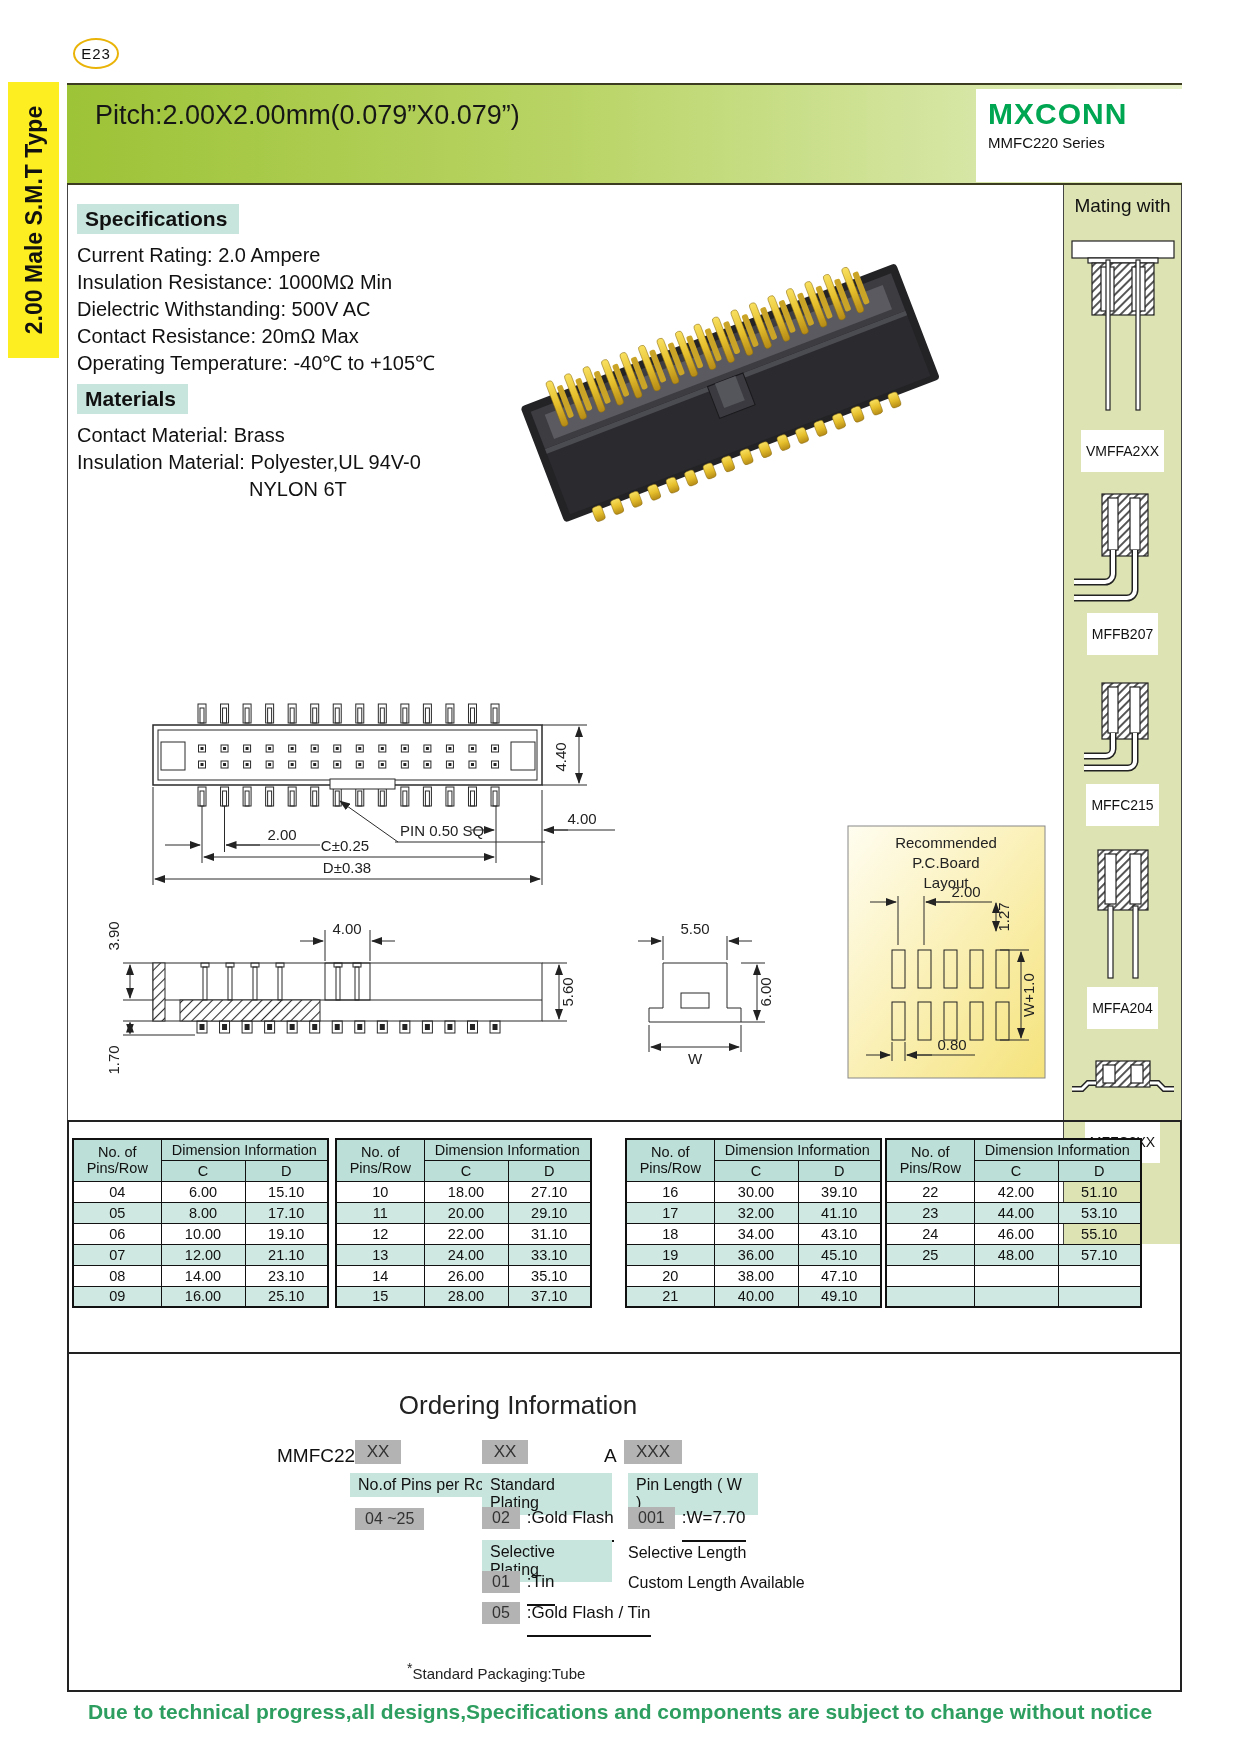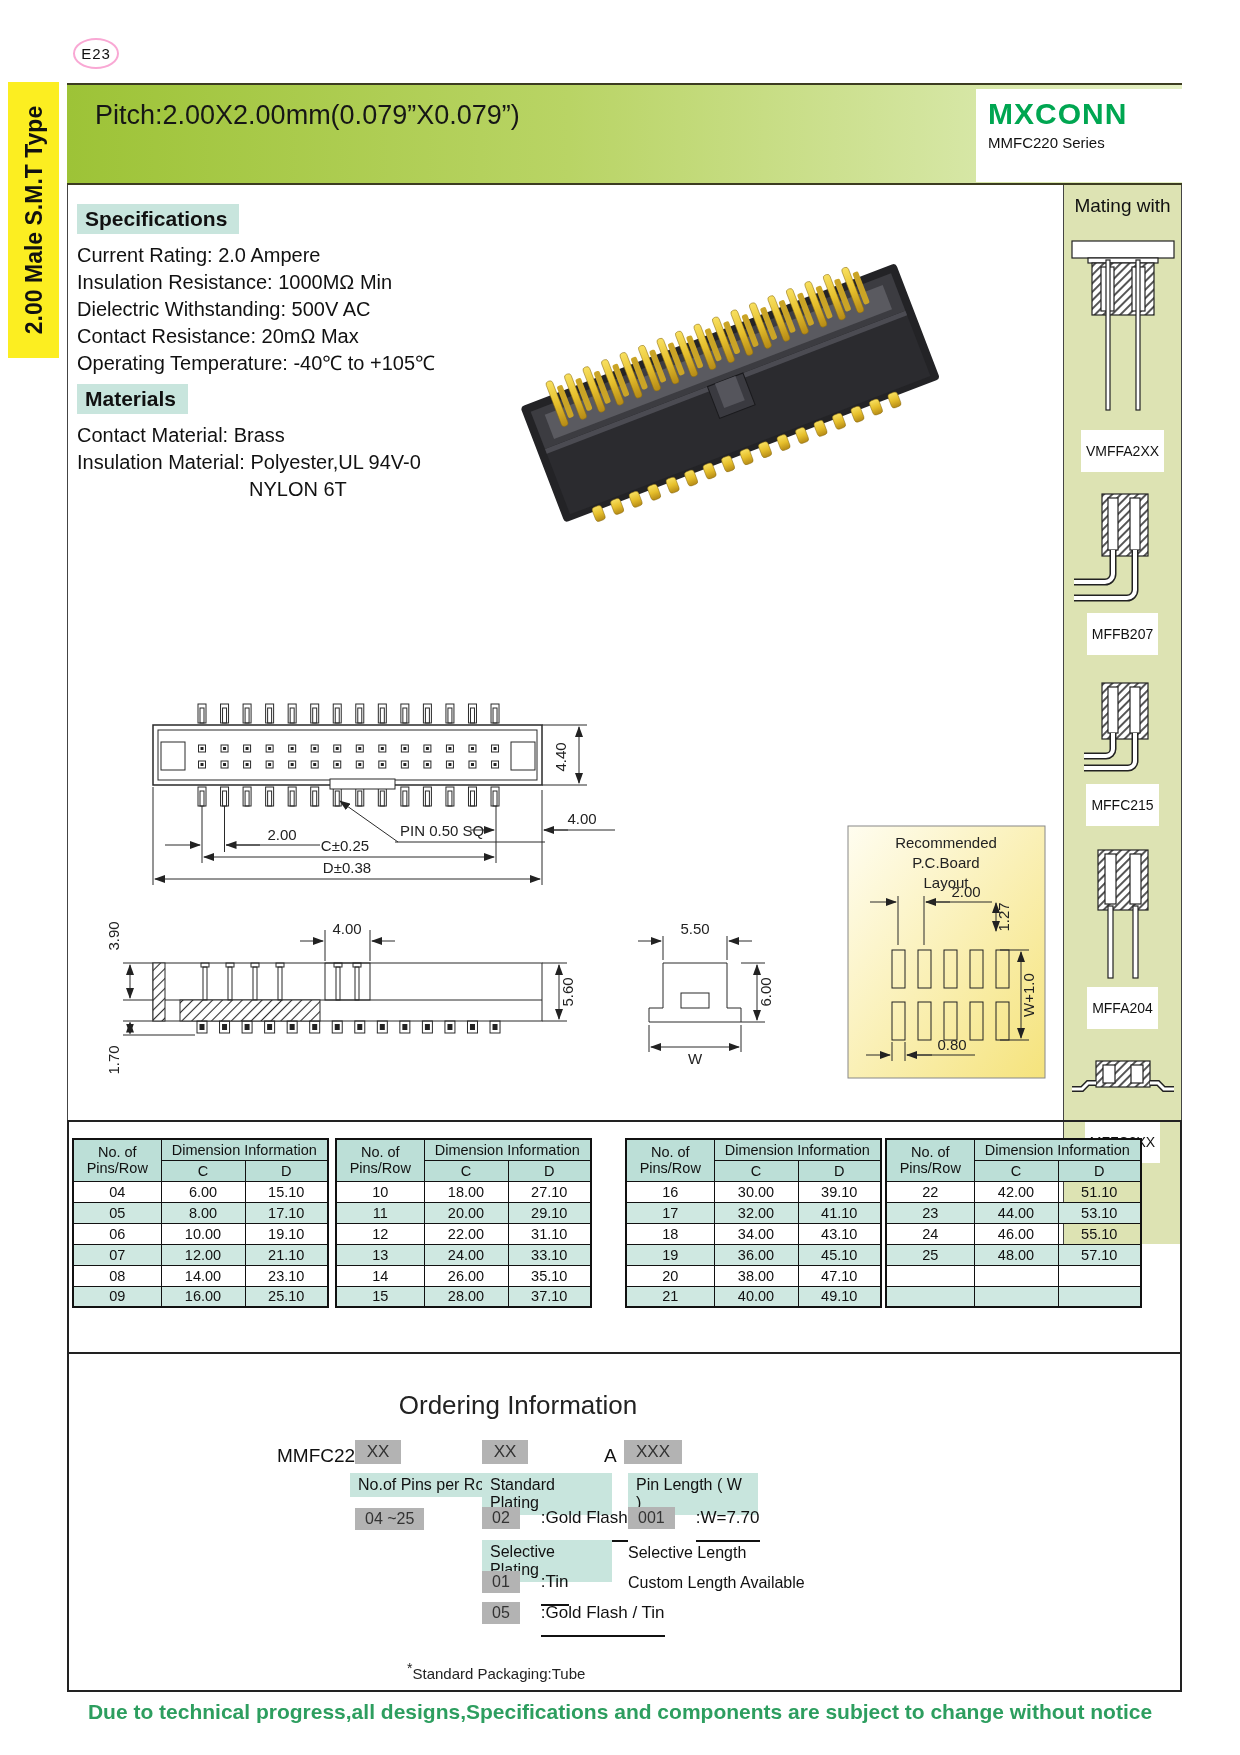--- a/index.html
+++ b/index.html
@@ -1,20 +1,20 @@
 <!DOCTYPE html>
 <html><head>
 <meta charset="utf-8">
 <style>
   * { margin:0; padding:0; box-sizing:border-box; }
   body { background:#e8e8e8; font-family:"Liberation Sans", sans-serif; color:#111; }
   #page { position:relative; width:1240px; height:1755px; background:#fff; margin:0 auto; overflow:hidden; }
 
   
-  .e23 { position:absolute; left:73px; top:38px; width:46px; height:31px; border:2px solid #f9a8d4;
+  .e23 { position:absolute; left:73px; top:38px; width:46px; height:31px; border:2px solid #eab308;
          border-radius:50%; text-align:center; line-height:27px; font-size:15px; letter-spacing:1px; }
 
   
   .side-tab { position:absolute; left:8px; top:82px; width:51px; height:276px; background:#fcee21; }
   .side-tab span { position:absolute; left:50%; top:50%; transform:translate(-50%,-50%) rotate(-90deg);
                    white-space:nowrap; font-weight:bold; font-size:23px; color:#111; }
 
   
   .header-bar { position:absolute; left:67px; top:83px; width:1115px; height:102px;
                 background:linear-gradient(90deg,#9dc337 0%, #b9d465 45%, #e5f0c6 100%);
@@ -63,21 +63,21 @@
   .t1{left:72px;} .t2{left:335px;} .t3{left:625px;} .t4{left:885px;}
   col.c-pins{width:88px;} col.c-c{width:84px;} col.c-d{width:83px;}
 
   
   .ordering-box { position:absolute; left:67px; top:1352px; width:1115px; height:340px; }
   .ord-title { position:absolute; left:251px; top:38px; width:400px; text-align:center; font-size:26px; color:#222; }
   .ord-abs { position:absolute; }
   .ord-base { font-size:19px; }
   .chip-gray { display:inline-block; background:#b3b3b3; color:#333; font-size:17px; padding:2px 10px; }
   .chip-teal-sm { display:inline-block; background:#c8e5dd; font-size:16px; padding:3px 8px; }
-  .ord-row { display:flex; gap:21px; align-items:baseline; font-size:17px; }
+  .ord-row { display:flex; gap:7px; align-items:baseline; font-size:17px; }
   .und { border-bottom:2px solid #111; padding-bottom:12px; }
   .plain16 { font-size:16px; }
   .foot-note { font-size:15px; color:#222; }
   .foot-note sup { font-size:14px; }
 
   .footer-note { position:absolute; left:0; top:1700px; width:1240px; text-align:center;
                  font-size:21px; font-weight:bold; color:#2d9e5f; }
 </style>
 </head>
 <body>

